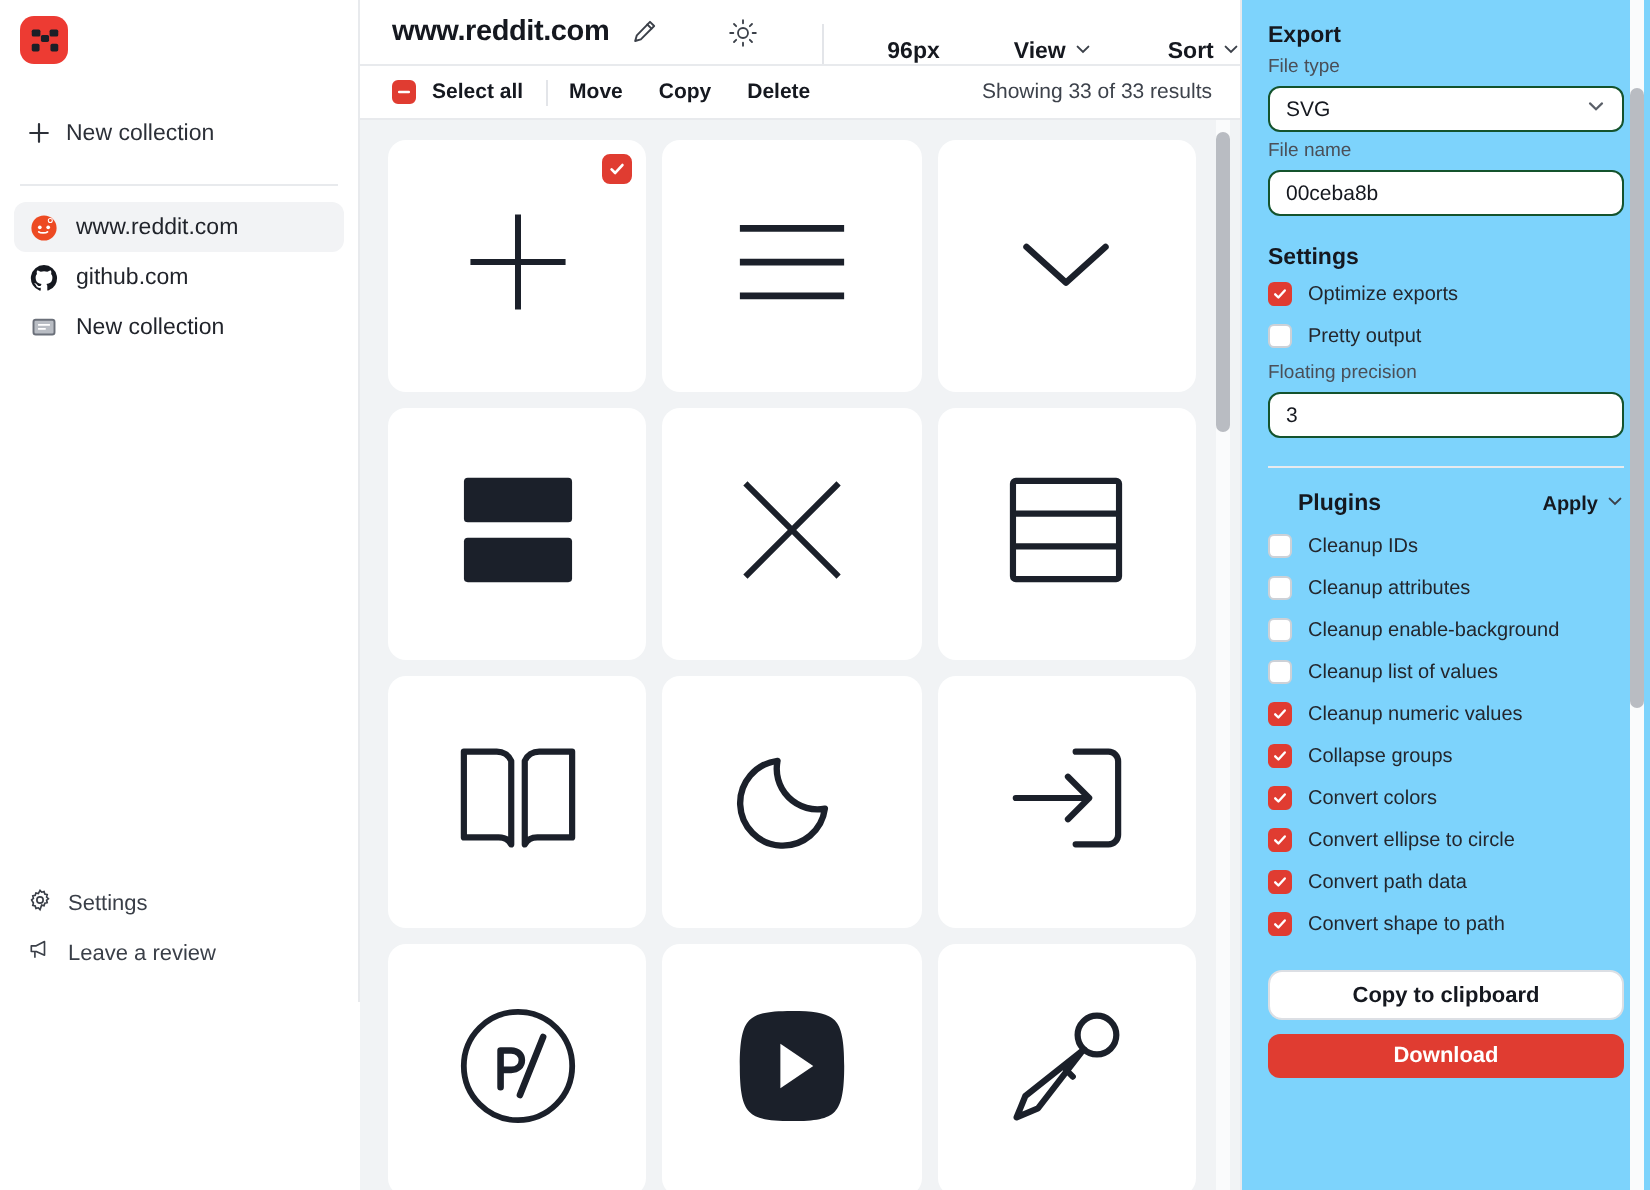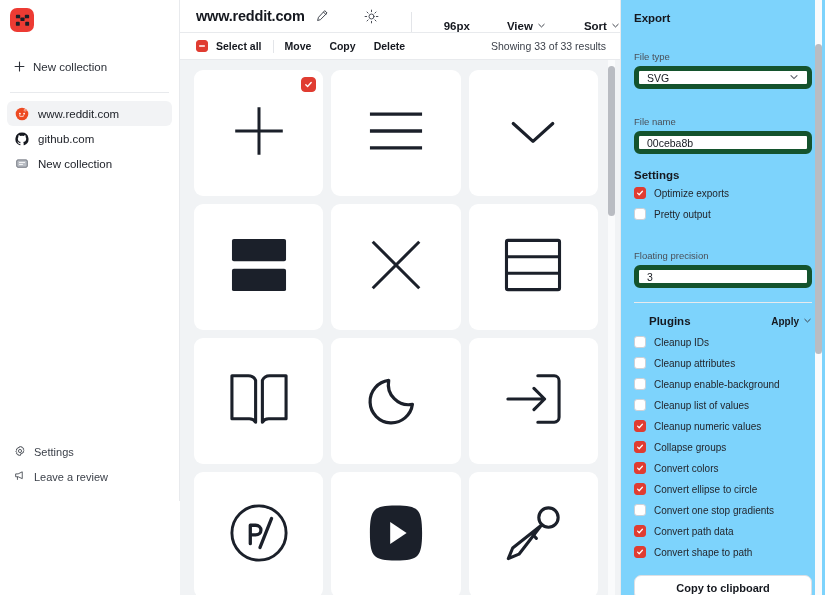--- a/index.html
+++ b/index.html
@@ -136,23 +136,23 @@
   }
 
   
   #export {
     width: 205px; flex: 0 0 205px; height: 595px;
     background:#7dd3fc; border-left: 1px solid #e8eaed;
     position: relative; overflow: hidden;
   }
   #export-inner { padding: 12px 13px 0 13px; }
   .sec-title { font-size: 11.5px; font-weight: bold; color:#15181f; }
-  .fld-label { font-size: 9.5px; color:#4a4f58; margin-top: 27px; margin-bottom: 4px; }
+  .fld-label { font-size: 9.5px; color:#4a4f58; margin-top: 4px; margin-bottom: 4px; }
   .select-box, .text-box {
-    height: 23px; border:5px solid #14532d; border-radius: 6px;
+    height: 23px; border:1px solid #14532d; border-radius: 6px;
     display:flex; align-items:center; padding: 0 8px;
     font-size: 10.5px; color:#15181f; background:#fff; cursor:pointer;
   }
   .select-box .chev { margin-left:auto; }
   .sec-title.settings { margin-top: 15px; display:block; }
   .opt-row {
     display:flex; align-items:center; gap: 8px;
     height: 18px; margin-top: 3px; cursor:pointer;
   }
   .opt-row .lbl { font-size: 10px; color:#23262d; }
@@ -534,24 +534,20 @@
         </div>
         <div class="opt-row">
           <span class="cb checked">
             <svg width="8" height="8" viewBox="0 0 10 10" fill="none">
                 <path d="M2 5.2l2 2 4-4.4" stroke="#fff" stroke-width="1.5" stroke-linecap="round" stroke-linejoin="round"></path>
               </svg>
           </span>
           <span class="lbl">Convert ellipse to circle</span>
         </div>
         <div class="opt-row">
-          <span class="cb"></span>
-          <span class="lbl">Convert one stop gradients</span>
-        </div>
-        <div class="opt-row">
           <span class="cb checked">
             <svg width="8" height="8" viewBox="0 0 10 10" fill="none">
                 <path d="M2 5.2l2 2 4-4.4" stroke="#fff" stroke-width="1.5" stroke-linecap="round" stroke-linejoin="round"></path>
               </svg>
           </span>
           <span class="lbl">Convert path data</span>
         </div>
         <div class="opt-row">
           <span class="cb checked">
             <svg width="8" height="8" viewBox="0 0 10 10" fill="none">

